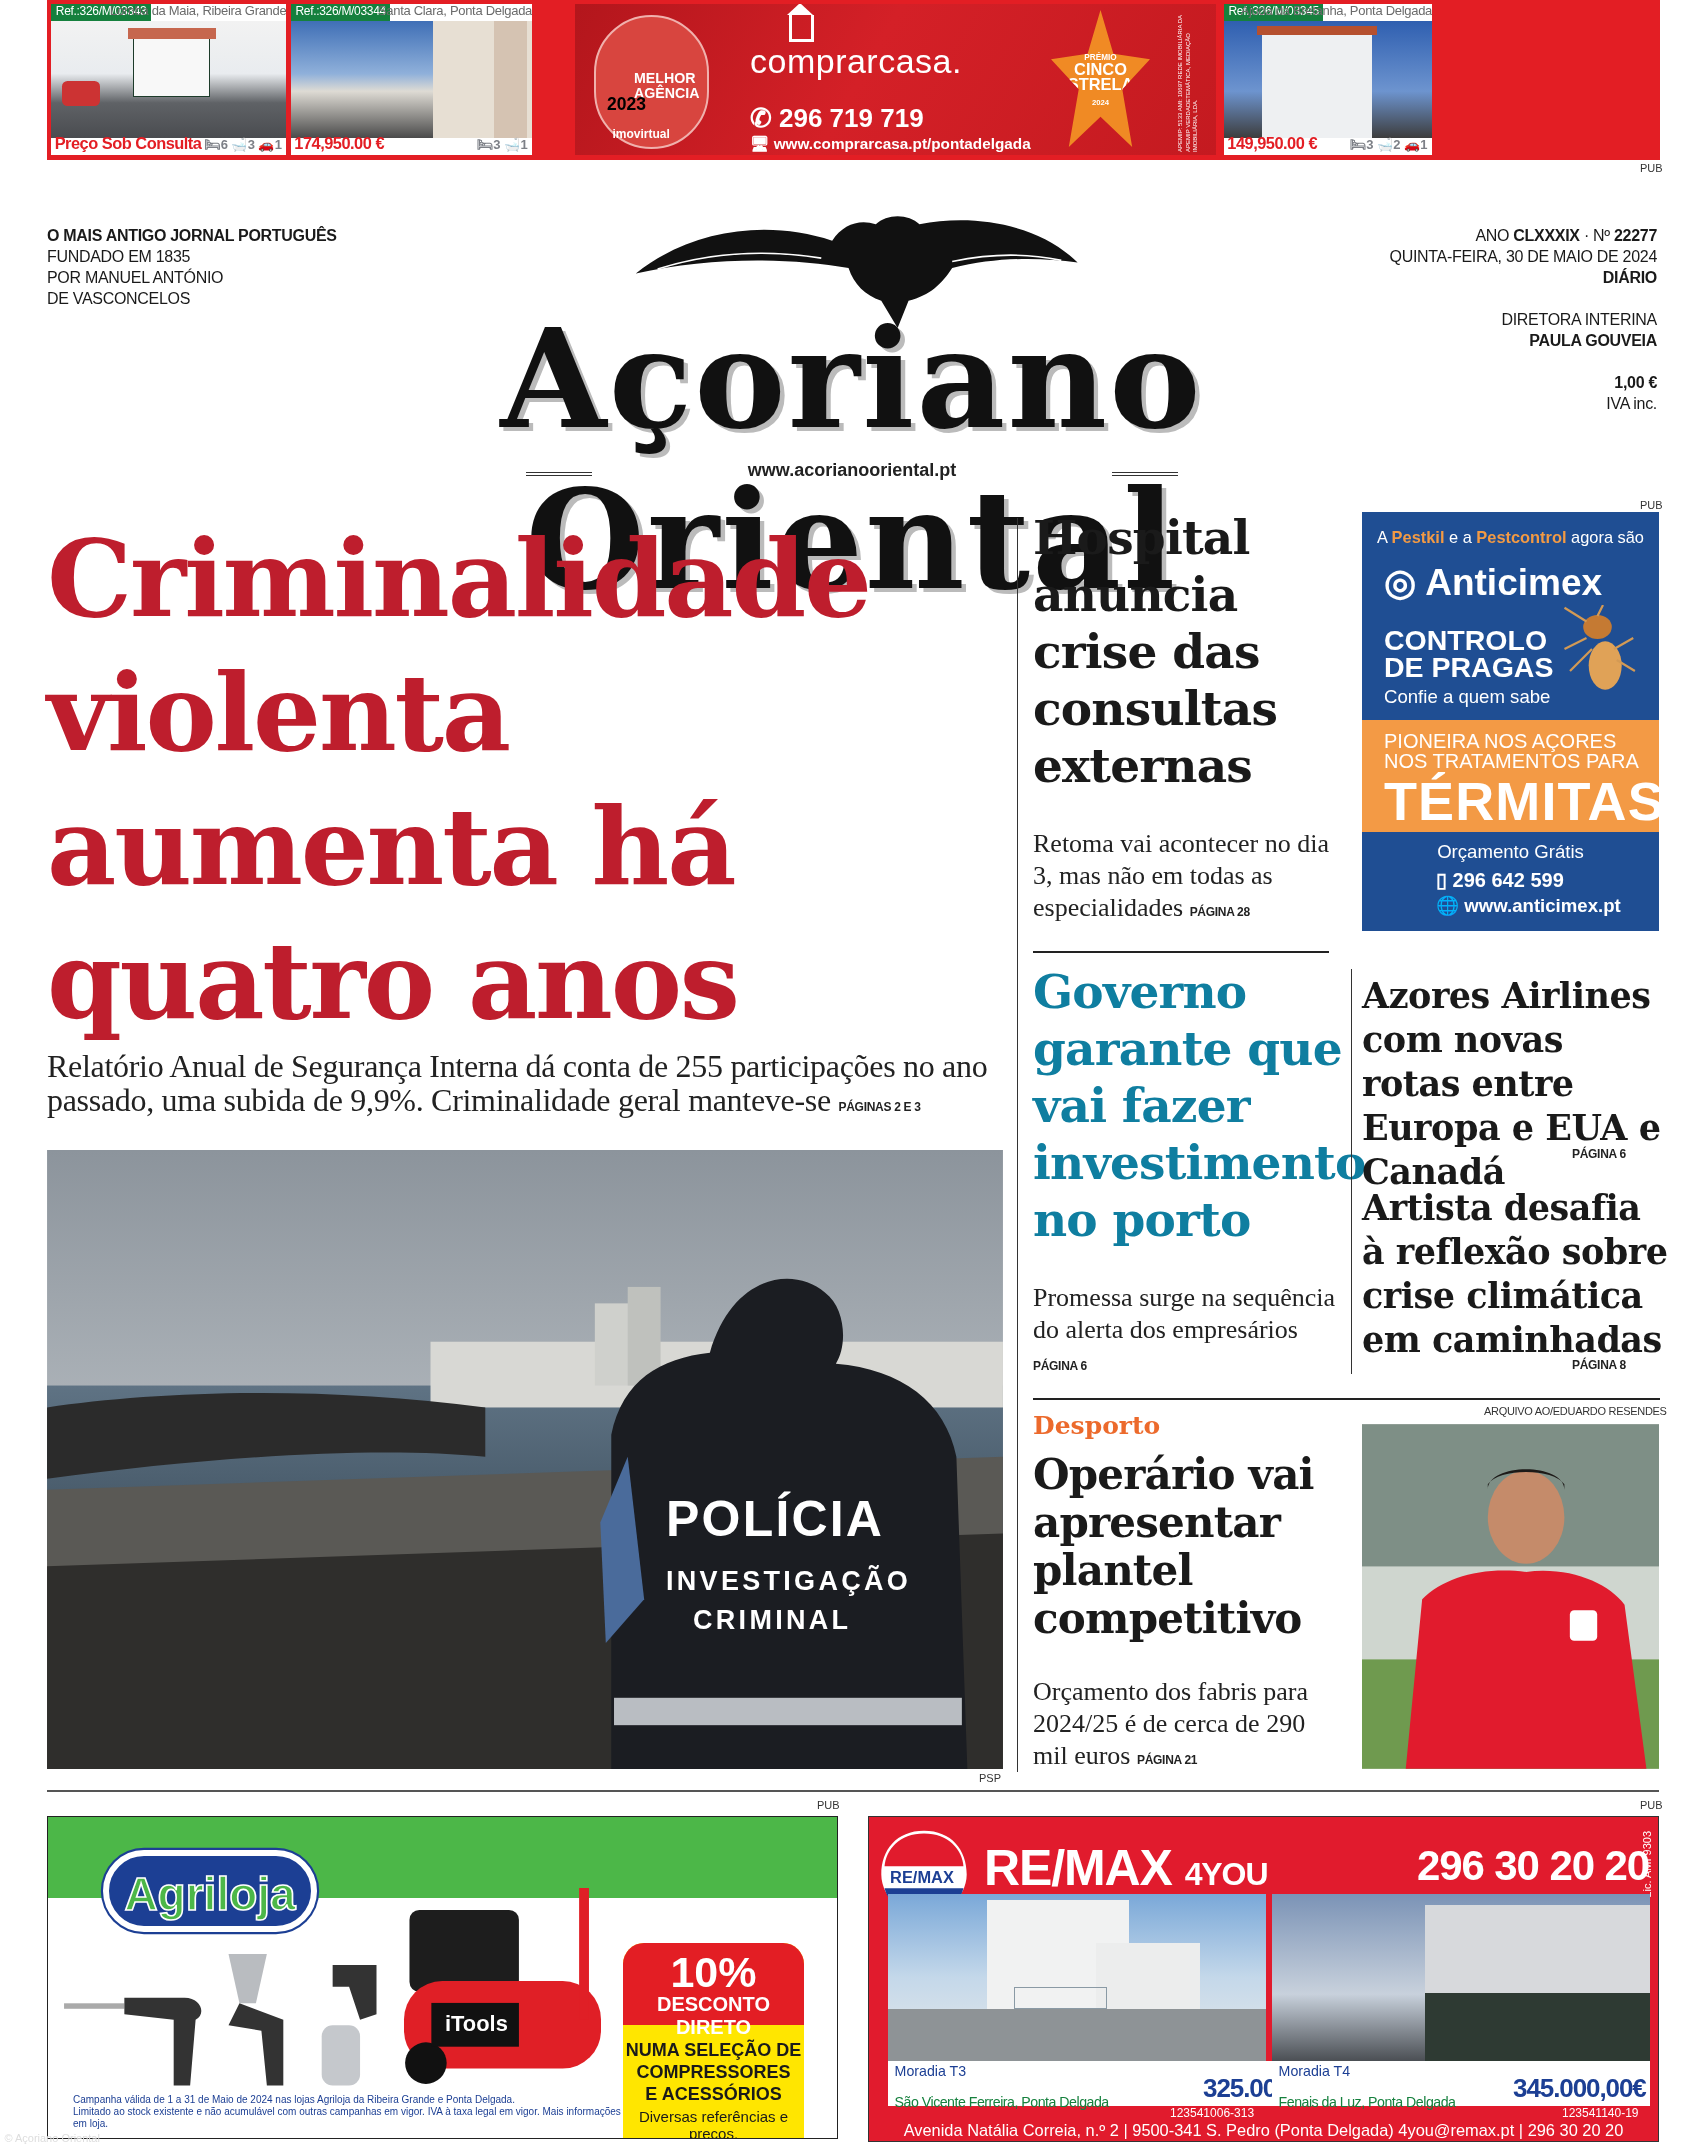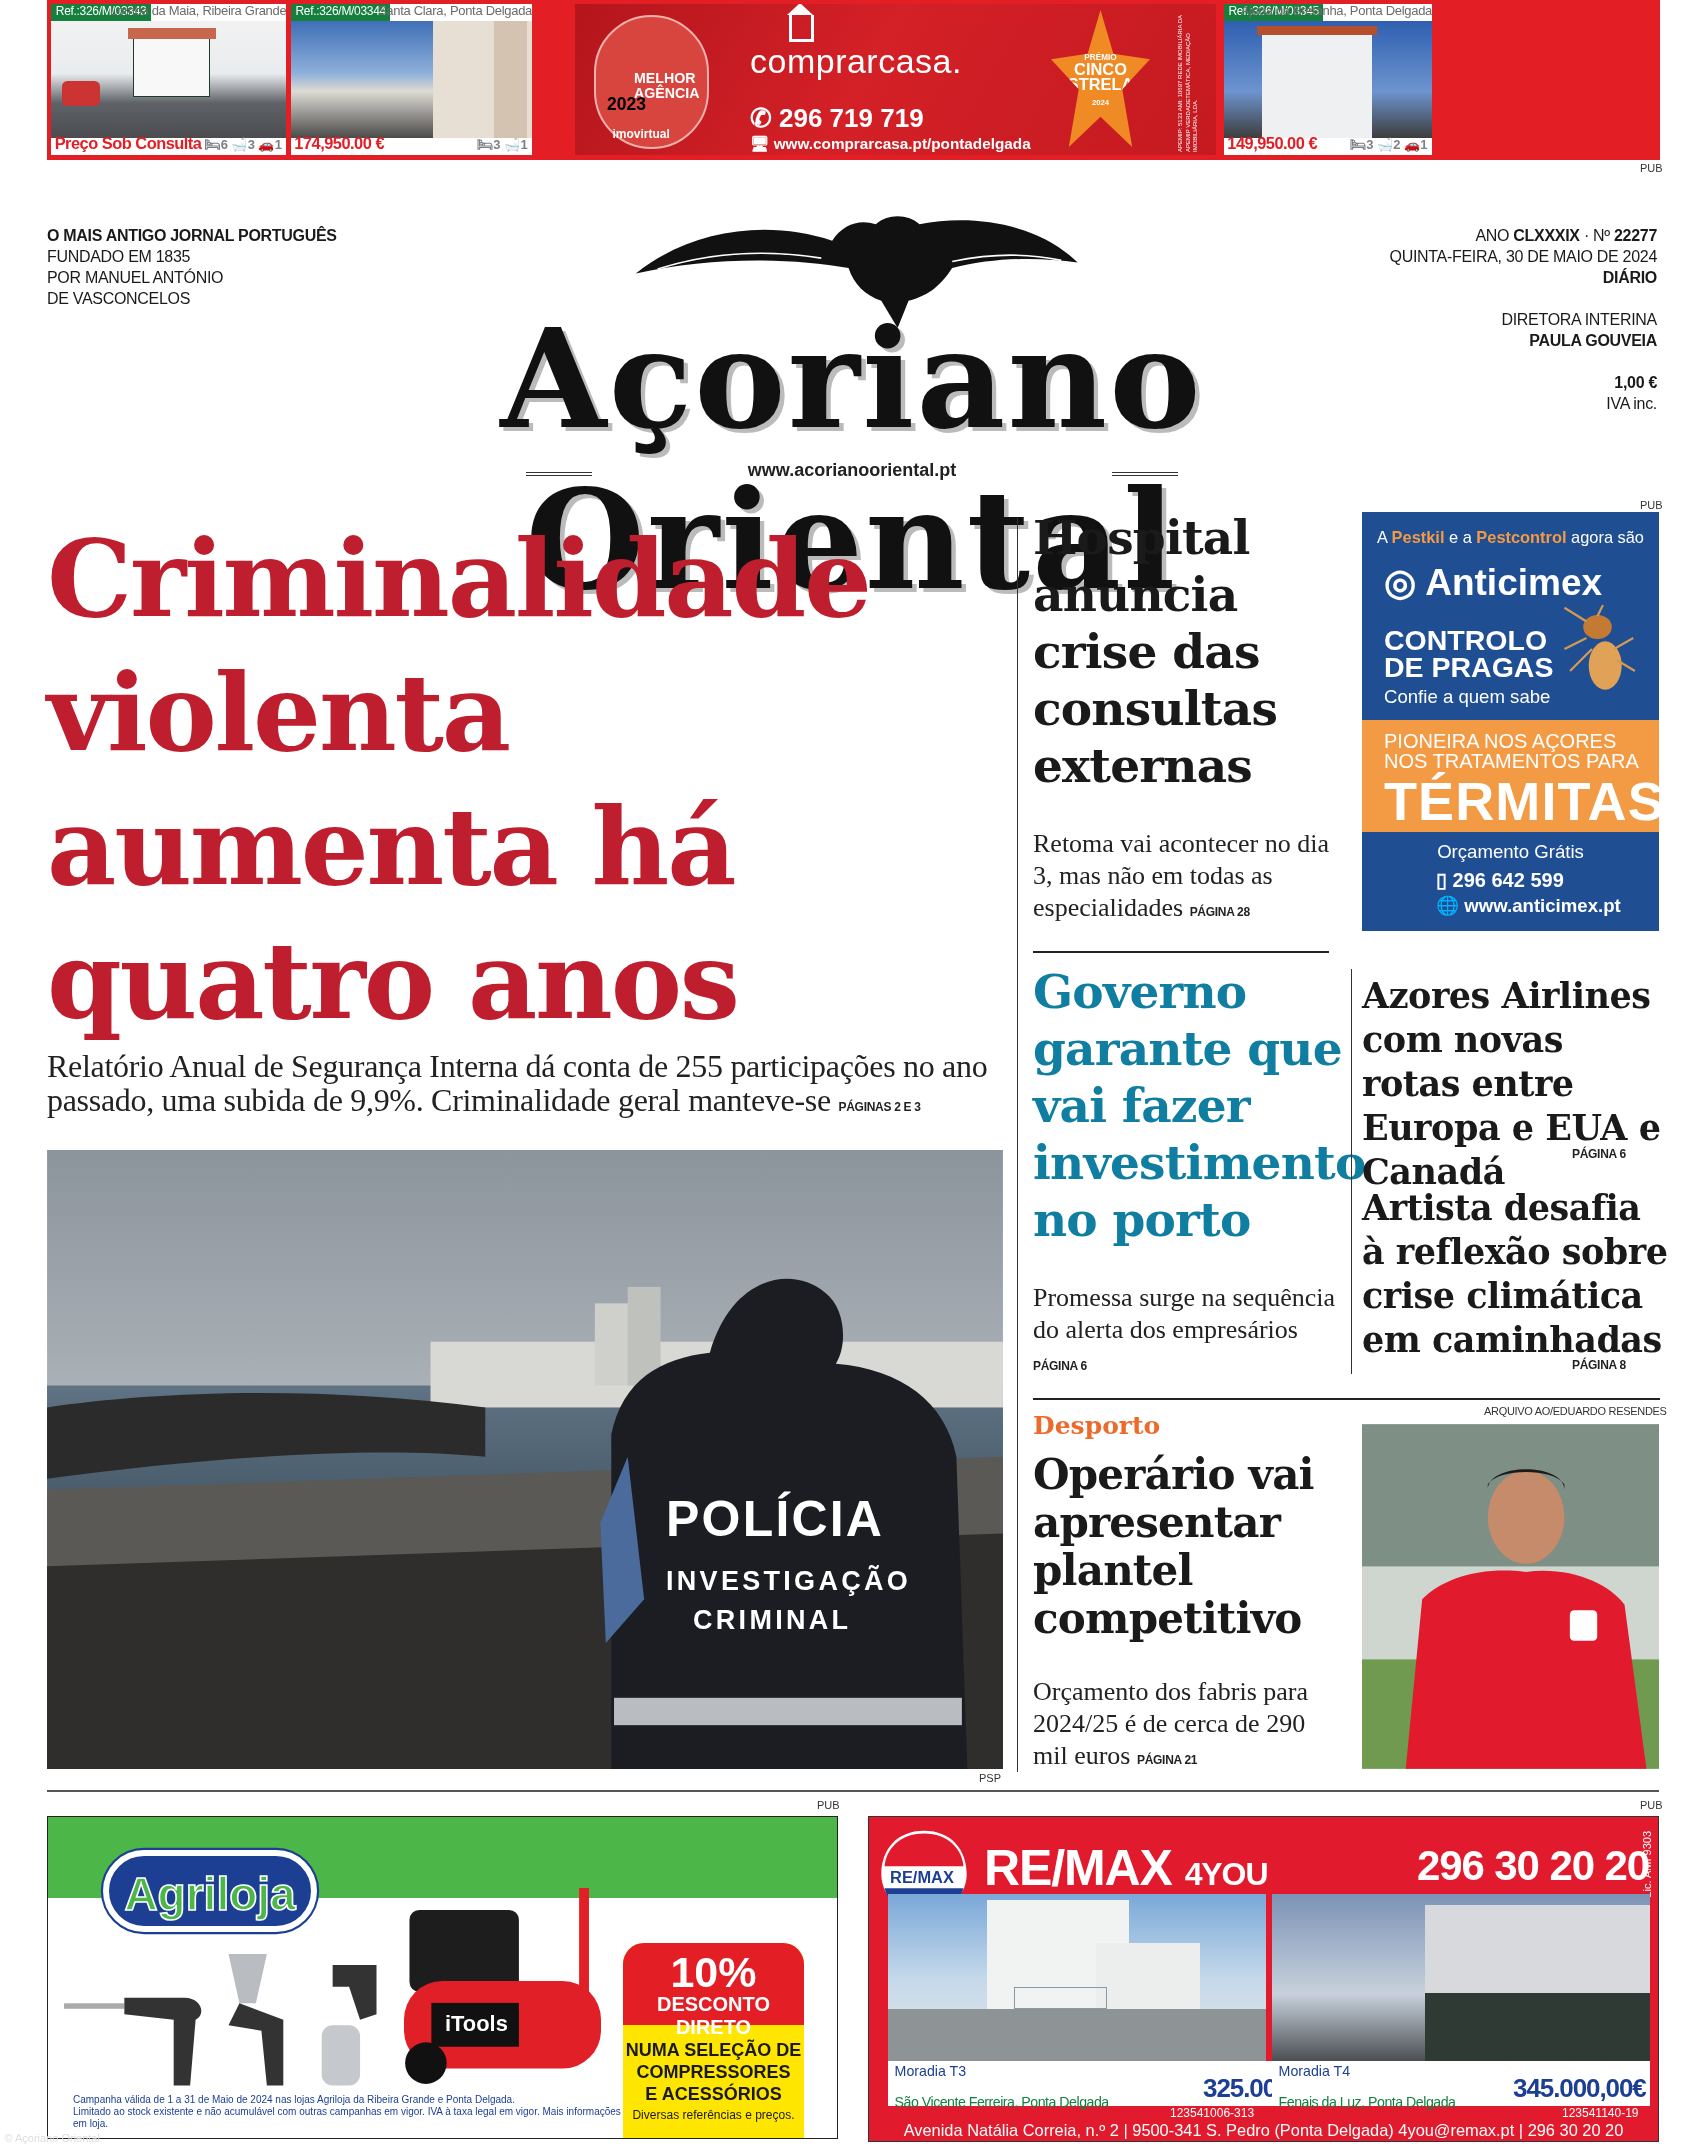--- a/index.html
+++ b/index.html
@@ -92,21 +92,21 @@
   #bottom-rule { left: 47px; top: 1790px; width: 1612px; height: 2.2px; background: #555; }
   #ad-agri { left: 47px; top: 1816px; width: 791px; height: 323px; border: 1.1px solid #222; overflow: hidden; background: #fff; }
   #ad-agri .green { position: absolute; left: 0; right: 0; top: 0; height: 81px; background: #4cb748; }
   #agri-logo { position: absolute; left: 55px; top: 33px; width: 214px; height: 82px; background: #1c3f94; border: 6.6px solid #fff; border-radius: 41px; box-shadow: 0 0 0 2.2px #1c3f94; }
   #agri-logo span { position: absolute; left: 0; right: 0; top: 11px; text-align: center; color: #4cb748; font-weight: bold; font-size: 46px; -webkit-text-stroke: 1.6px #fff; }
   #agri-promo { position: absolute; left: 575px; top: 126px; width: 181px; height: 224px; border-radius: 21px; overflow: hidden; background: #ffe600; }
   #agri-promo .red { position: absolute; left: 0; right: 0; top: 0; height: 82px; background: #e31e24; }
   #agri-promo .pct { position: absolute; left: 0; right: 0; top: 6.6px; text-align: center; color: #fff; font-weight: bold; font-size: 43px; line-height: 44px; }
   #agri-promo .desc { position: absolute; left: 0; right: 0; top: 50px; text-align: center; color: #fff; font-weight: bold; font-size: 20px; }
   #agri-promo .sel { position: absolute; left: 0; right: 0; top: 96px; text-align: center; color: #1a1a1a; font-weight: bold; font-size: 18px; line-height: 22px; }
-  #agri-promo .div { position: absolute; left: 0; right: 0; top: 165px; text-align: center; color: #1a1a1a; font-size: 12px; }
+  #agri-promo .div { position: absolute; left: 0; right: 0; top: 165px; text-align: center; color: #1a1a1a; font-size: 15px; }
   #agri-fine { position: absolute; left: 25px; top: 277px; width: 548px; color: #1c3f94; font-size: 10px; line-height: 12px; }
   #compressor { position: absolute; left: 345px; top: 71px; width: 219px; height: 197px; }
   #guns { position: absolute; left: 16.4px; top: 126px; width: 329px; height: 148px; }
   #hose { position: absolute; left: 602px; top: 235px; width: 142px; height: 82px; }
 
   #ad-remax { left: 868px; top: 1816px; width: 791px; height: 326px; background: #e11b2d; overflow: hidden; border: 1.1px solid #333; }
   #remax-balloon { position: absolute; left: 11px; top: 11px; width: 88px; height: 115px; }
   #remax-title { position: absolute; left: 115px; top: 22px; color: #fff; font-weight: bold; font-size: 50px; letter-spacing: -1.1px; }
   #remax-title small { font-size: 32px; }
   #remax-phone { position: absolute; left: 548px; top: 25px; color: #fff; font-weight: bold; font-size: 42px; letter-spacing: -1.1px; }

